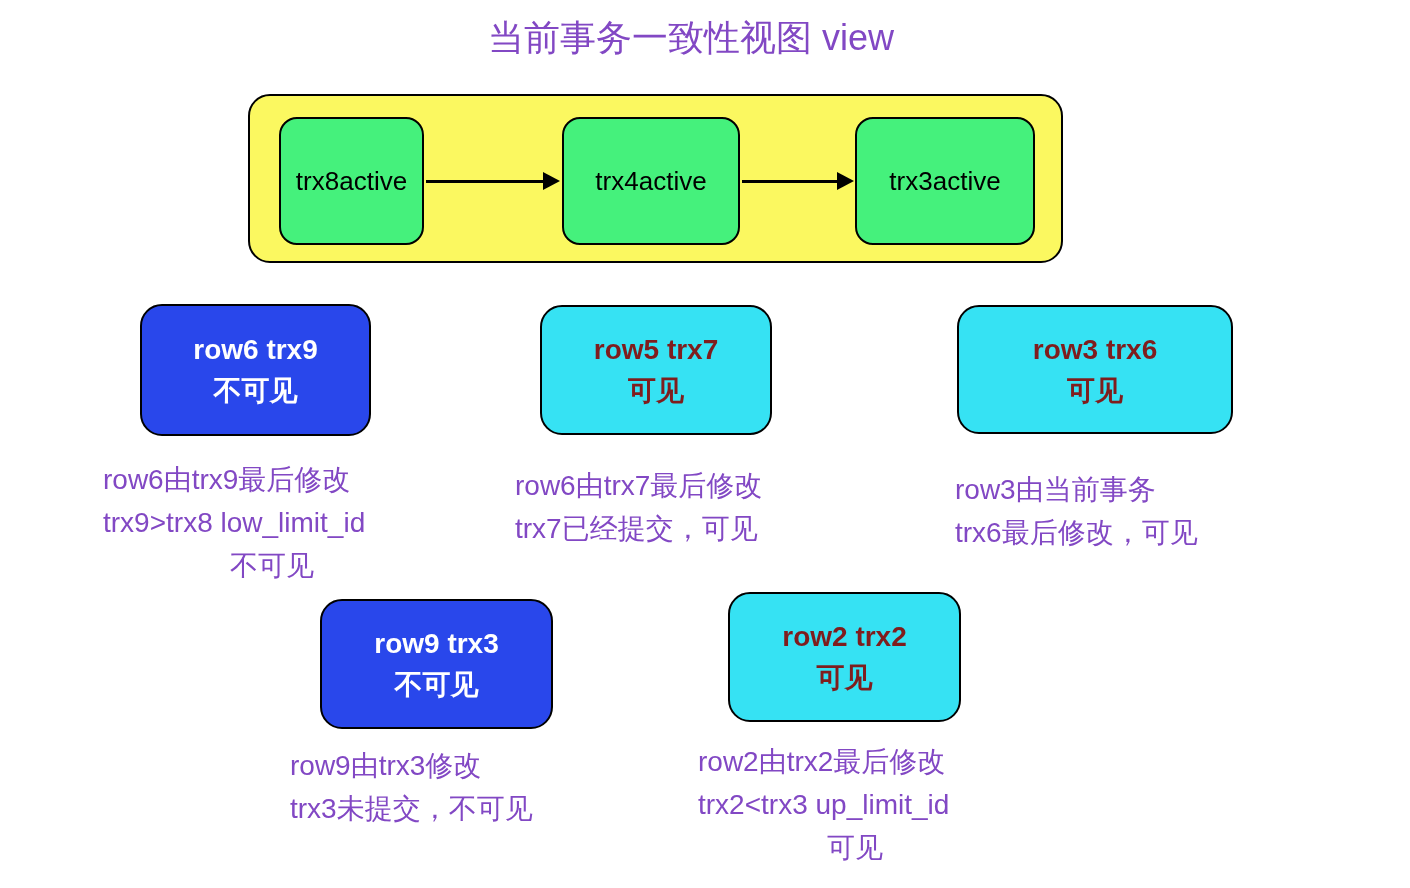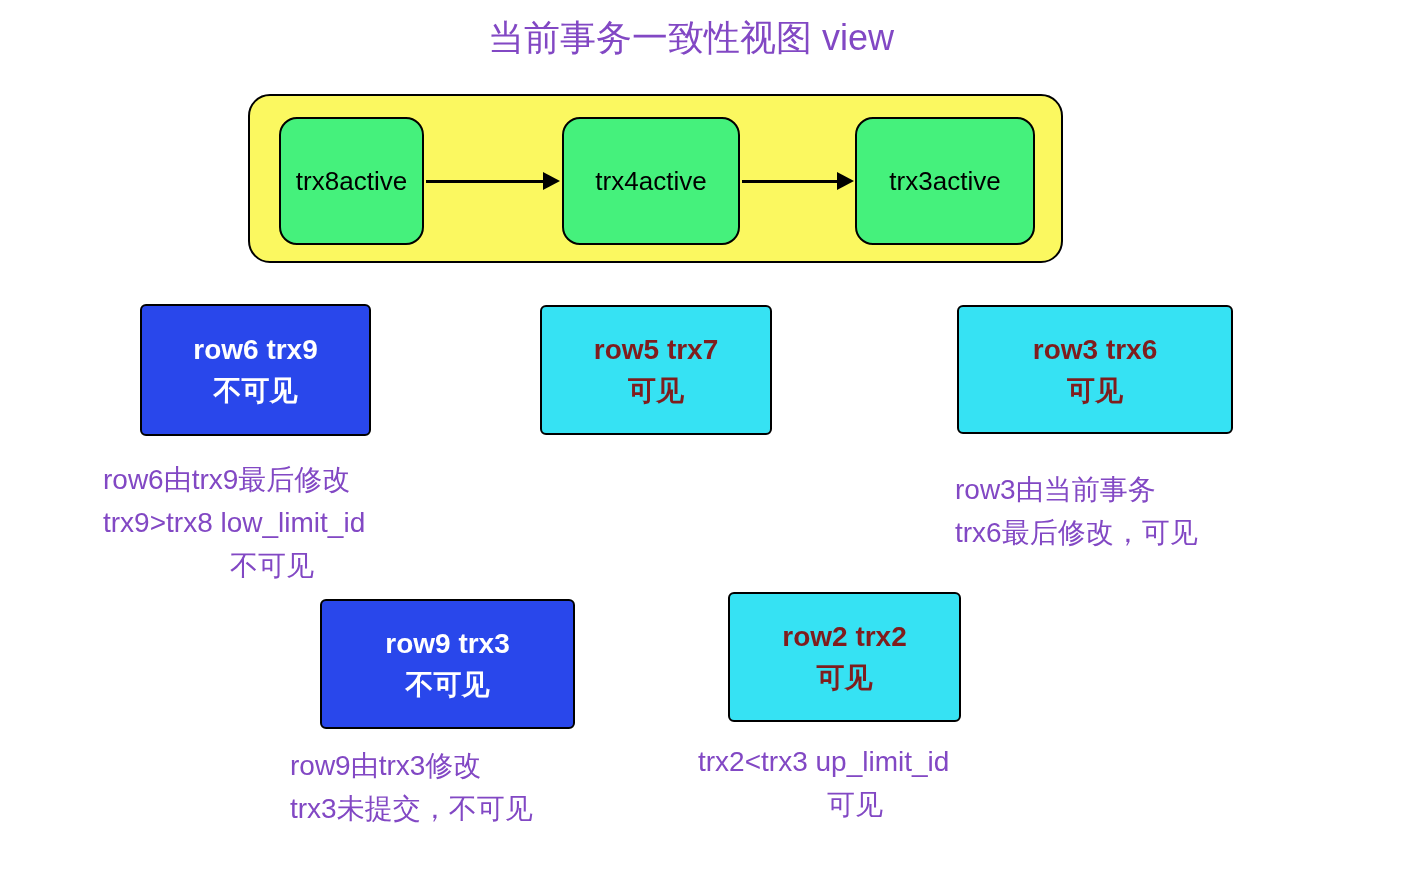--- a/index.html
+++ b/index.html
@@ -35,30 +35,30 @@
   .arrow{position:absolute;top:84px;height:3px;}
   .arrow.a1{left:176px;width:134px;}
   .arrow.a2{left:492px;width:112px;}
   .arrow .shaft{display:block;height:3px;background:#000;margin-right:15px;}
   .arrow .head{
     position:absolute;right:0;top:-8px;width:0;height:0;
     border-left:17px solid #000;border-top:9px solid transparent;border-bottom:9px solid transparent;
   }
   
   .card{
-    position:absolute;border:2.5px solid #000;border-radius:6px;box-sizing:border-box;
+    position:absolute;border:2.5px solid #000;border-radius:22px;box-sizing:border-box;
     display:flex;flex-direction:column;align-items:center;justify-content:center;
     font-size:28px;font-weight:600;line-height:41px;
   }
   .card.invisible{background:var(--blue);color:#ffffff;}
   .card.visible{background:var(--cyan);color:#7f1d1d;}
   .card.c-row6{left:140px;top:304px;width:231px;height:132px;}
   .card.c-row5{left:540px;top:305px;width:232px;height:130px;}
   .card.c-row3{left:957px;top:305px;width:276px;height:129px;}
-  .card.c-row9{left:320px;top:599px;width:255px;height:130px;}
+  .card.c-row9{left:320px;top:599px;width:233px;height:130px;}
   .card.c-row2{left:728px;top:592px;width:233px;height:130px;}
   
   .caption{
     position:absolute;color:var(--purple);
     font-size:28px;line-height:43px;text-align:left;
   }
   .caption .center{text-align:center;}
   .caption.cap1{left:103px;top:458px;width:338px;}
   .caption.cap2{left:515px;top:464px;width:310px;}
   .caption.cap3{left:955px;top:468px;width:310px;}
@@ -114,26 +114,31 @@
   <div class="card visible c-row2">
     <div>row2 trx2</div>
     <div>可见</div>
   </div>
 
   <div class="caption cap1">
     <div class="line">row6由trx9最后修改</div>
     <div class="line">trx9&gt;trx8 low_limit_id</div>
     <div class="line center">不可见</div>
   </div>
+  <div class="caption cap2">
+    <div class="line">row6由trx7最后修改</div>
+    <div class="line">trx7已经提交，可见</div>
+  </div>
   <div class="caption cap3">
     <div class="line">row3由当前事务</div>
     <div class="line">trx6最后修改，可见</div>
   </div>
   <div class="caption cap4">
     <div class="line">row9由trx3修改</div>
     <div class="line">trx3未提交，不可见</div>
   </div>
   <div class="caption cap5">
+    <div class="line">row2由trx2最后修改</div>
     <div class="line">trx2&lt;trx3 up_limit_id</div>
     <div class="line center">可见</div>
   </div>
 
 </div>
 
 </body></html>

